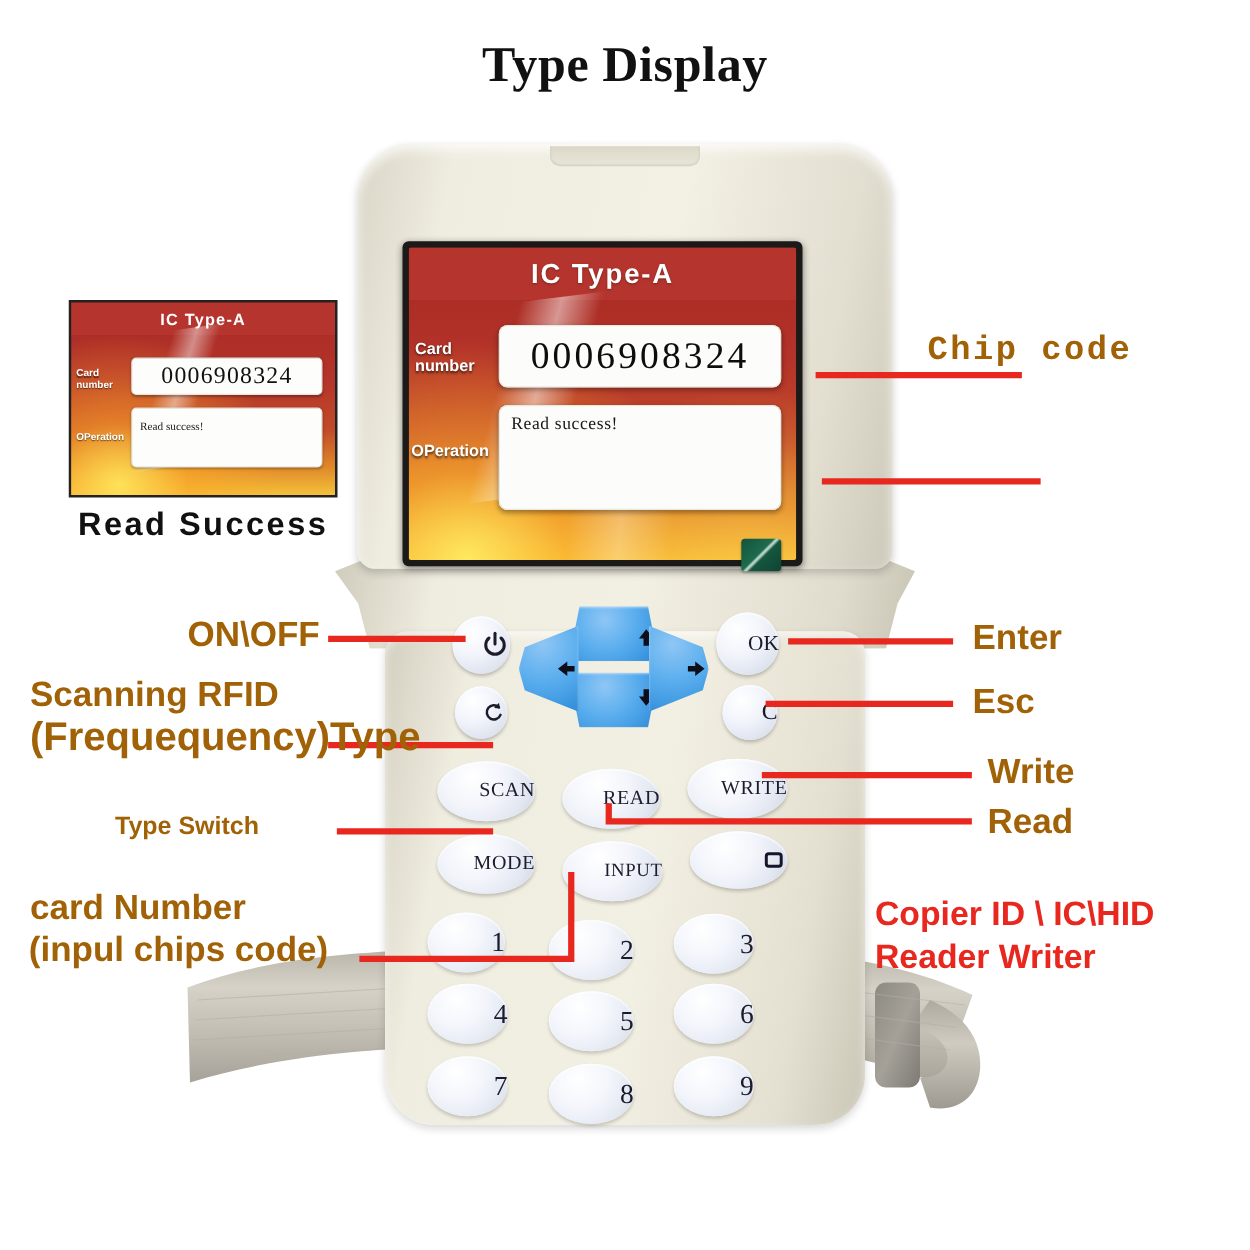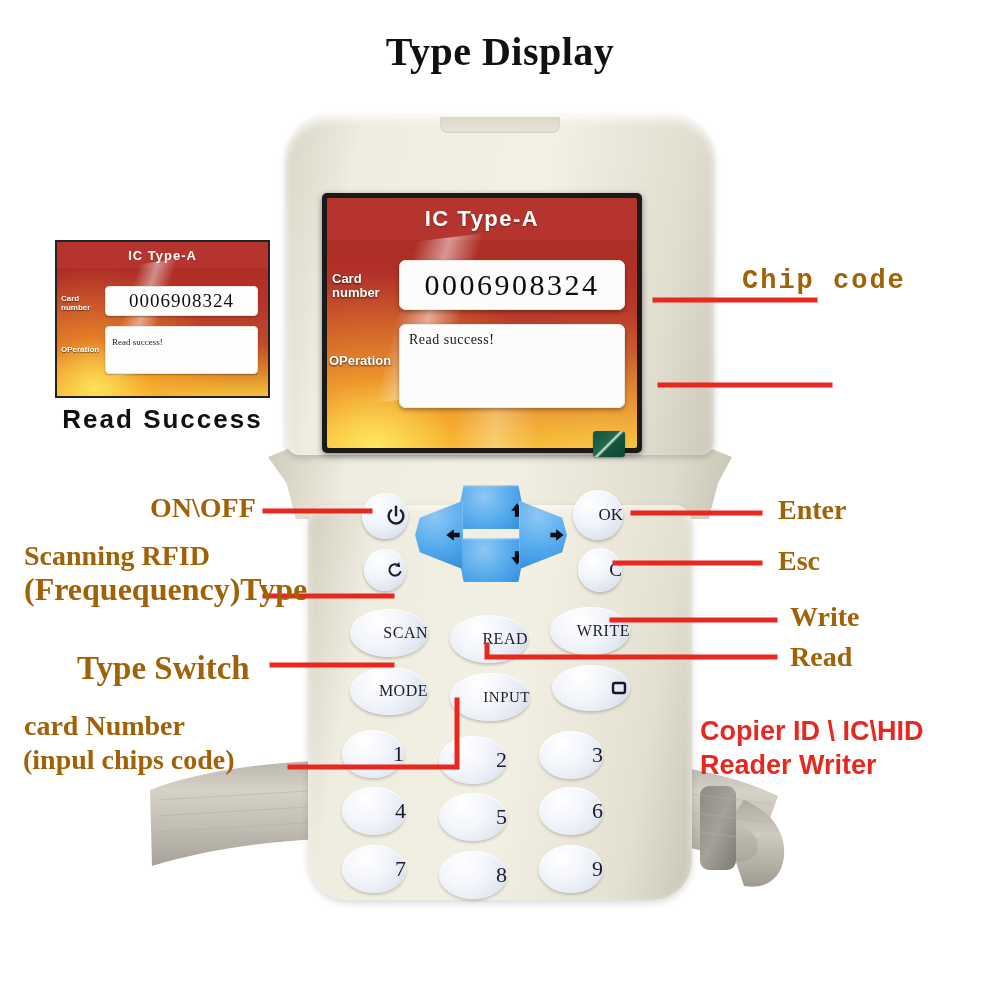--- a/index.html
+++ b/index.html
@@ -166,21 +166,21 @@
   }
   .dpad-key{
     background:radial-gradient(circle at 40% 25%,#8fc6f5 0%,#5aaeee 45%,#3d97e0 78%,#2d84cf 100%);
     box-shadow:0 2px 3px rgba(0,0,0,.22), inset 0 1px 2px rgba(255,255,255,.6);
   }
 
   
   .ann-svg{position:absolute;left:0;top:0;width:1000px;height:1000px;pointer-events:none;}
   .lab{position:absolute;color:#a16207;}
   .lab-mono{font-family:"Liberation Mono",monospace;font-weight:bold;}
-  .lab-sans{font-family:Liberation Serif, serif;font-weight:bold;}
+  .lab-sans{font-family:Liberation Sans, sans-serif;font-weight:bold;}
   .lab-red{color:#e8271f;font-family:"Liberation Sans",sans-serif;font-weight:bold;}
 </style>
 </head>
 <body>
 
 <div class="stage">
 
   <div class="page-title">Type Display</div>
 
   <svg class="strap" viewBox="0 0 1000 1000">
@@ -383,20 +383,20 @@
   <div class="lab lab-mono" style="left:742px;top:266px;font-size:27px;letter-spacing:2px;">Chip code</div>
 
   <div class="lab lab-sans" style="left:778px;top:494px;font-size:28px;">Enter</div>
   <div class="lab lab-sans" style="left:778px;top:545px;font-size:28px;">Esc</div>
   <div class="lab lab-sans" style="left:790px;top:601px;font-size:28px;">Write</div>
   <div class="lab lab-sans" style="left:790px;top:641px;font-size:28px;">Read</div>
 
   <div class="lab lab-sans" style="left:150px;top:492px;font-size:28px;">ON\OFF</div>
   <div class="lab lab-sans" style="left:24px;top:540px;font-size:28px;">Scanning RFID</div>
   <div class="lab lab-sans" style="left:24px;top:571px;font-size:32px;">(Frequequency)Type</div>
-  <div class="lab lab-sans" style="left:77px;top:650px;font-size:33px;text-align:center;">Type Switch</div>
+  <div class="lab lab-sans" style="left:92px;top:650px;font-size:20px;text-align:center;">Type Switch</div>
   <div class="lab lab-sans" style="left:24px;top:710px;font-size:28px;">card Number</div>
   <div class="lab lab-sans" style="left:23px;top:744px;font-size:28px;">(inpul chips code)</div>
 
   <div class="lab lab-red" style="left:700px;top:716px;font-size:27px;">Copier ID \ IC\HID</div>
   <div class="lab lab-red" style="left:700px;top:750px;font-size:27px;">Reader Writer</div>
 
 </div>
 
 </body></html>

